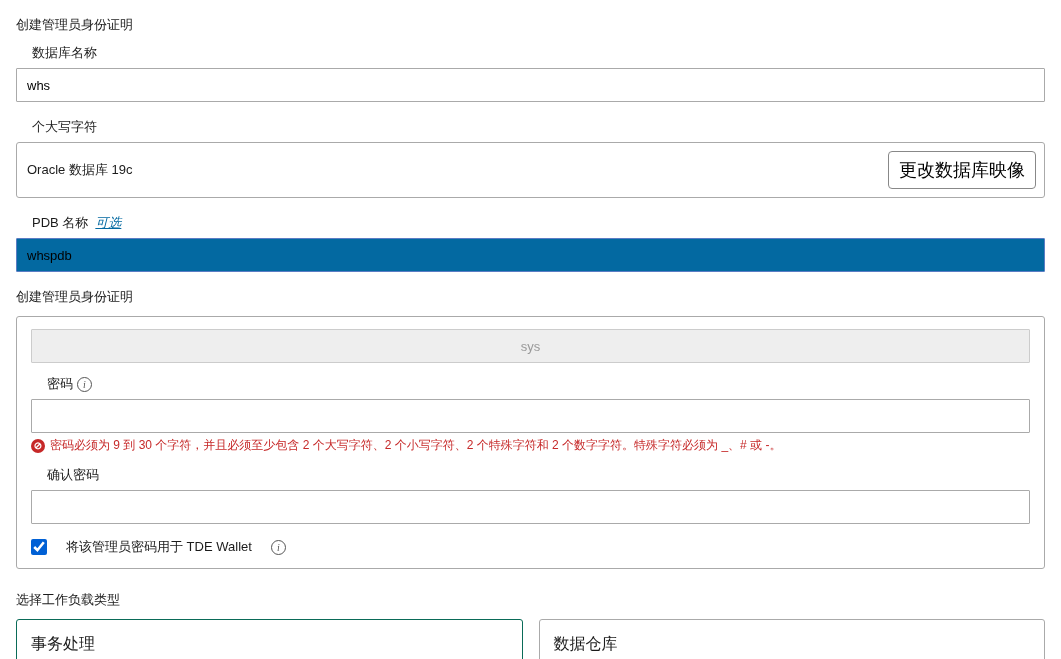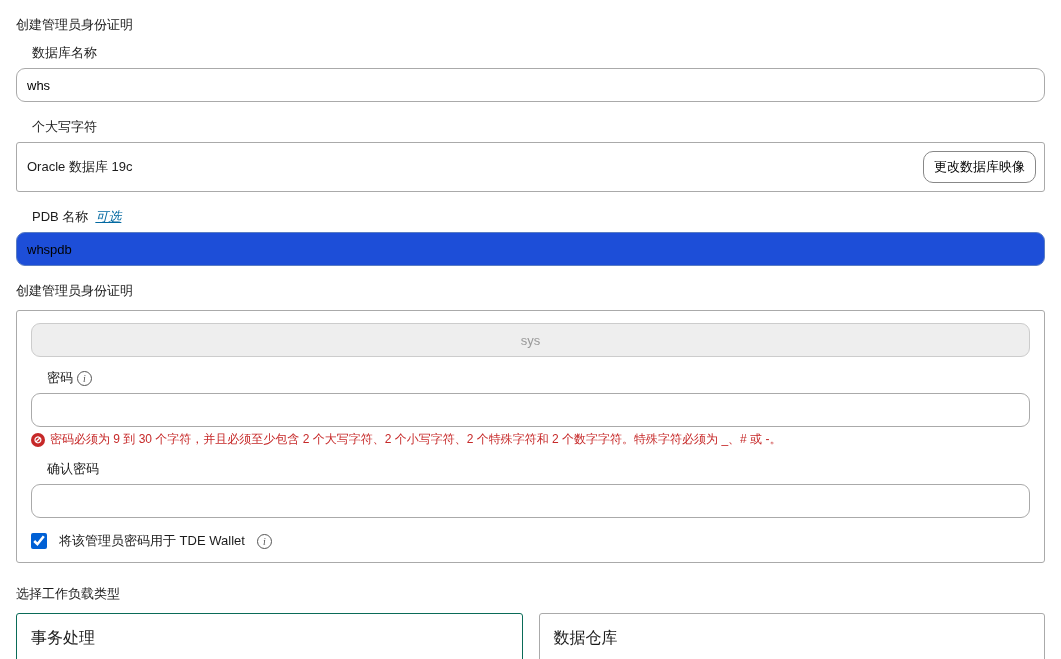--- a/index.html
+++ b/index.html
@@ -26,27 +26,27 @@
     .optional-tag {
       color: #0369a1;
       font-style: italic;
       margin-left: 3px;
       text-decoration: underline;
     }
     .text-input {
       width: 100%;
       padding: 8px 10px;
       border: 1px solid #aaa;
-      border-radius: 9px;
+      border-radius: 1px;
       font-size: 13px;
       background: #fff;
       height: 34px;
     }
     .text-input.highlighted {
-      background: #1d4ed8;
+      background: #0369a1;
       border-color: #5a7dc4;
     }
     .text-input.readonly {
       background: #eeeeee;
       color: #888;
       border-color: #ccc;
       text-align: center;
     }
     .text-input::placeholder { color: #999; }
     .image-row {
@@ -58,25 +58,25 @@
     }
     .image-value {
       flex: 1;
       padding: 14px 10px;
       font-size: 13px;
       display: flex;
       align-items: center;
     }
     .change-btn {
       border: 1px solid #888;
-      border-radius: 10px;
+      border-radius: 4px;
       background: #fff;
       padding: 6px 10px;
       margin: 8px;
-      font-size: 13px;
+      font-size: 18px;
       cursor: pointer;
       white-space: nowrap;
     }
     .admin-box {
       border: 1px solid #aaa;
       border-radius: 3px;
       padding: 12px 14px;
       margin-top: 6px;
     }
     .admin-group { margin-bottom: 12px; }
@@ -99,21 +99,21 @@
       display: inline-flex;
       align-items: center; justify-content: center;
       width: 15px; height: 15px;
       border: 1px solid #555; border-radius: 50%;
       font-size: 10px; font-style: italic;
       color: #555;
       font-family: Georgia, serif;
       cursor: pointer;
     }
     .checkbox-row {
-      display: flex; align-items: center; gap: 12px;
+      display: flex; align-items: center; gap: 19px;
       margin-top: 14px;
     }
     .checkbox {
       width: 16px; height: 16px;
       accent-color: #0060d5;
       cursor: pointer;
     }
     .workload-row {
       display: flex;
       gap: 16px;

